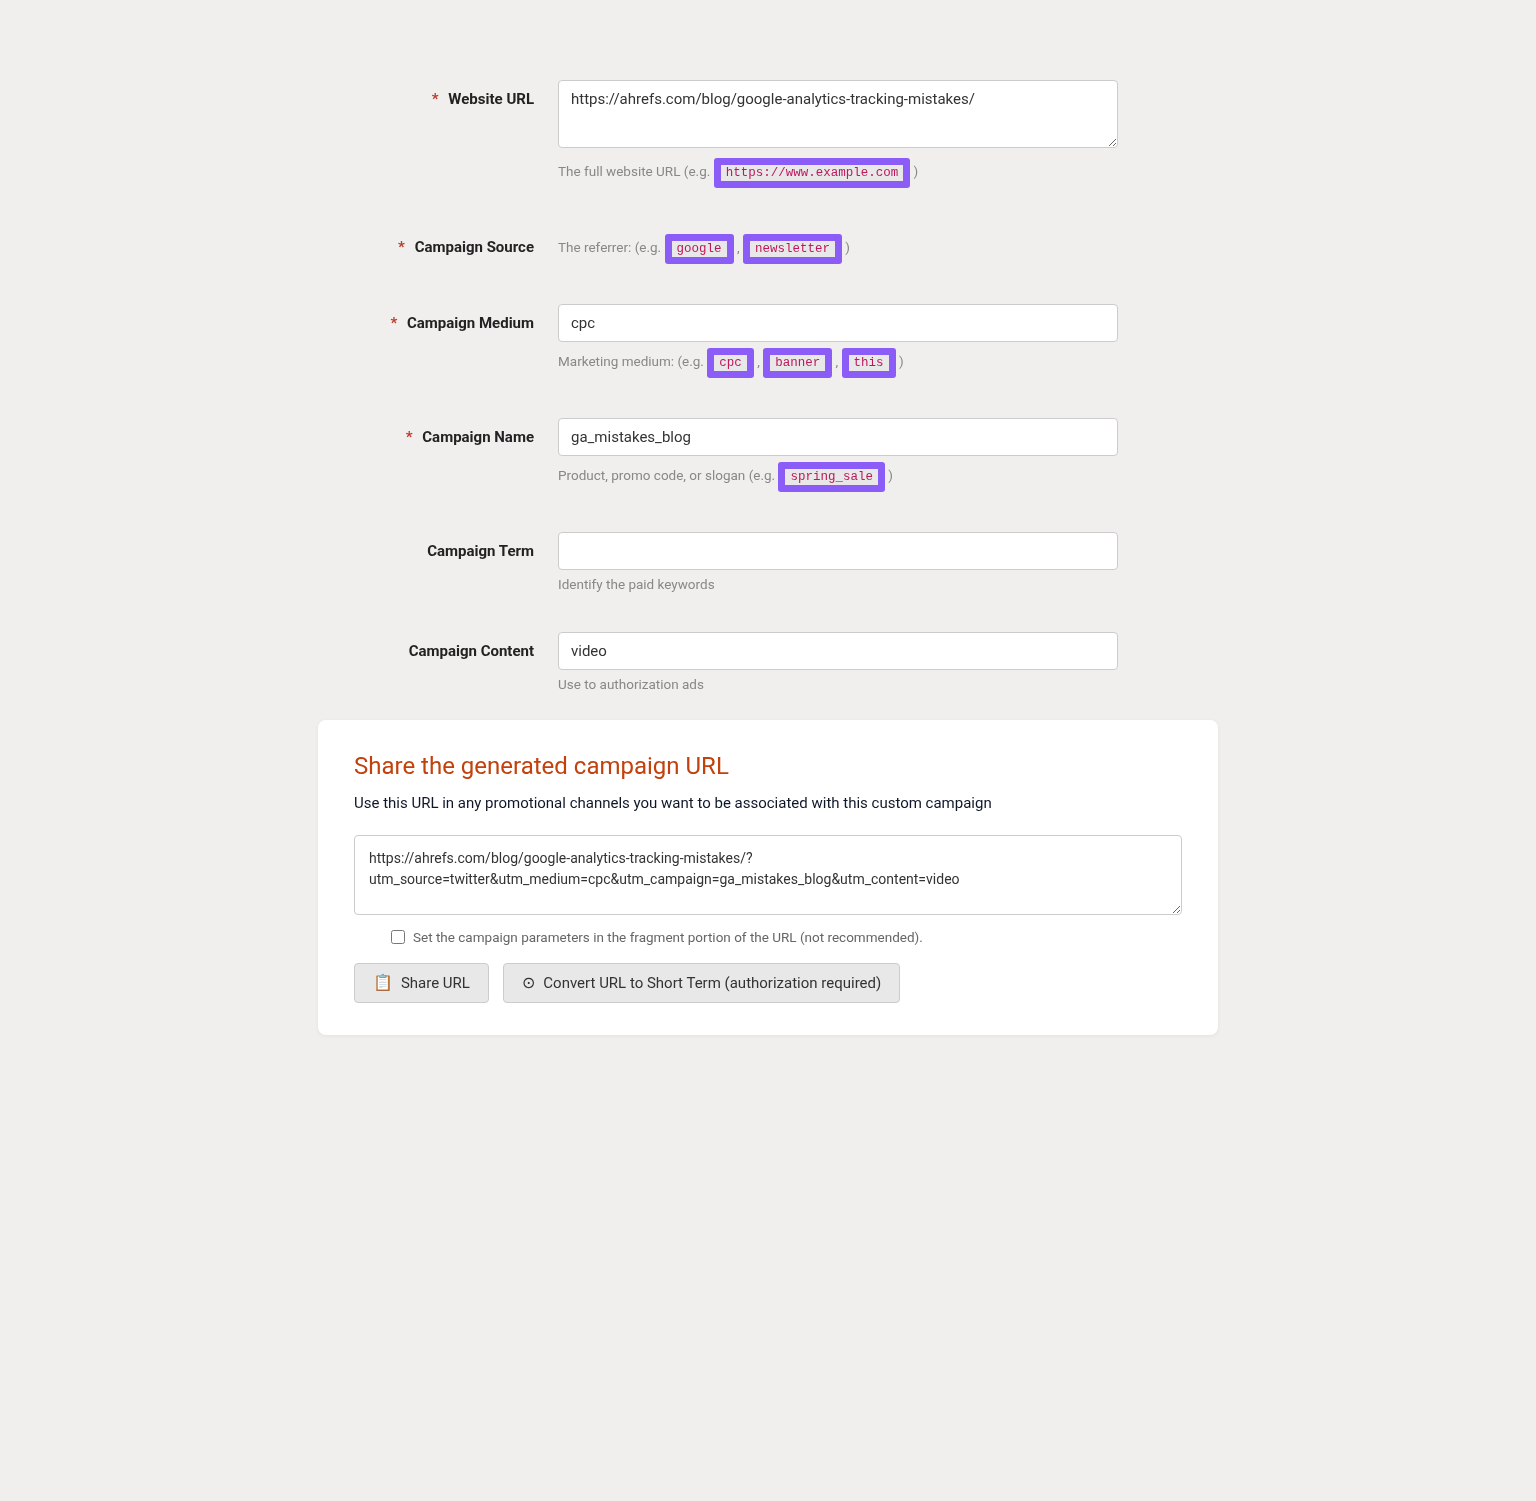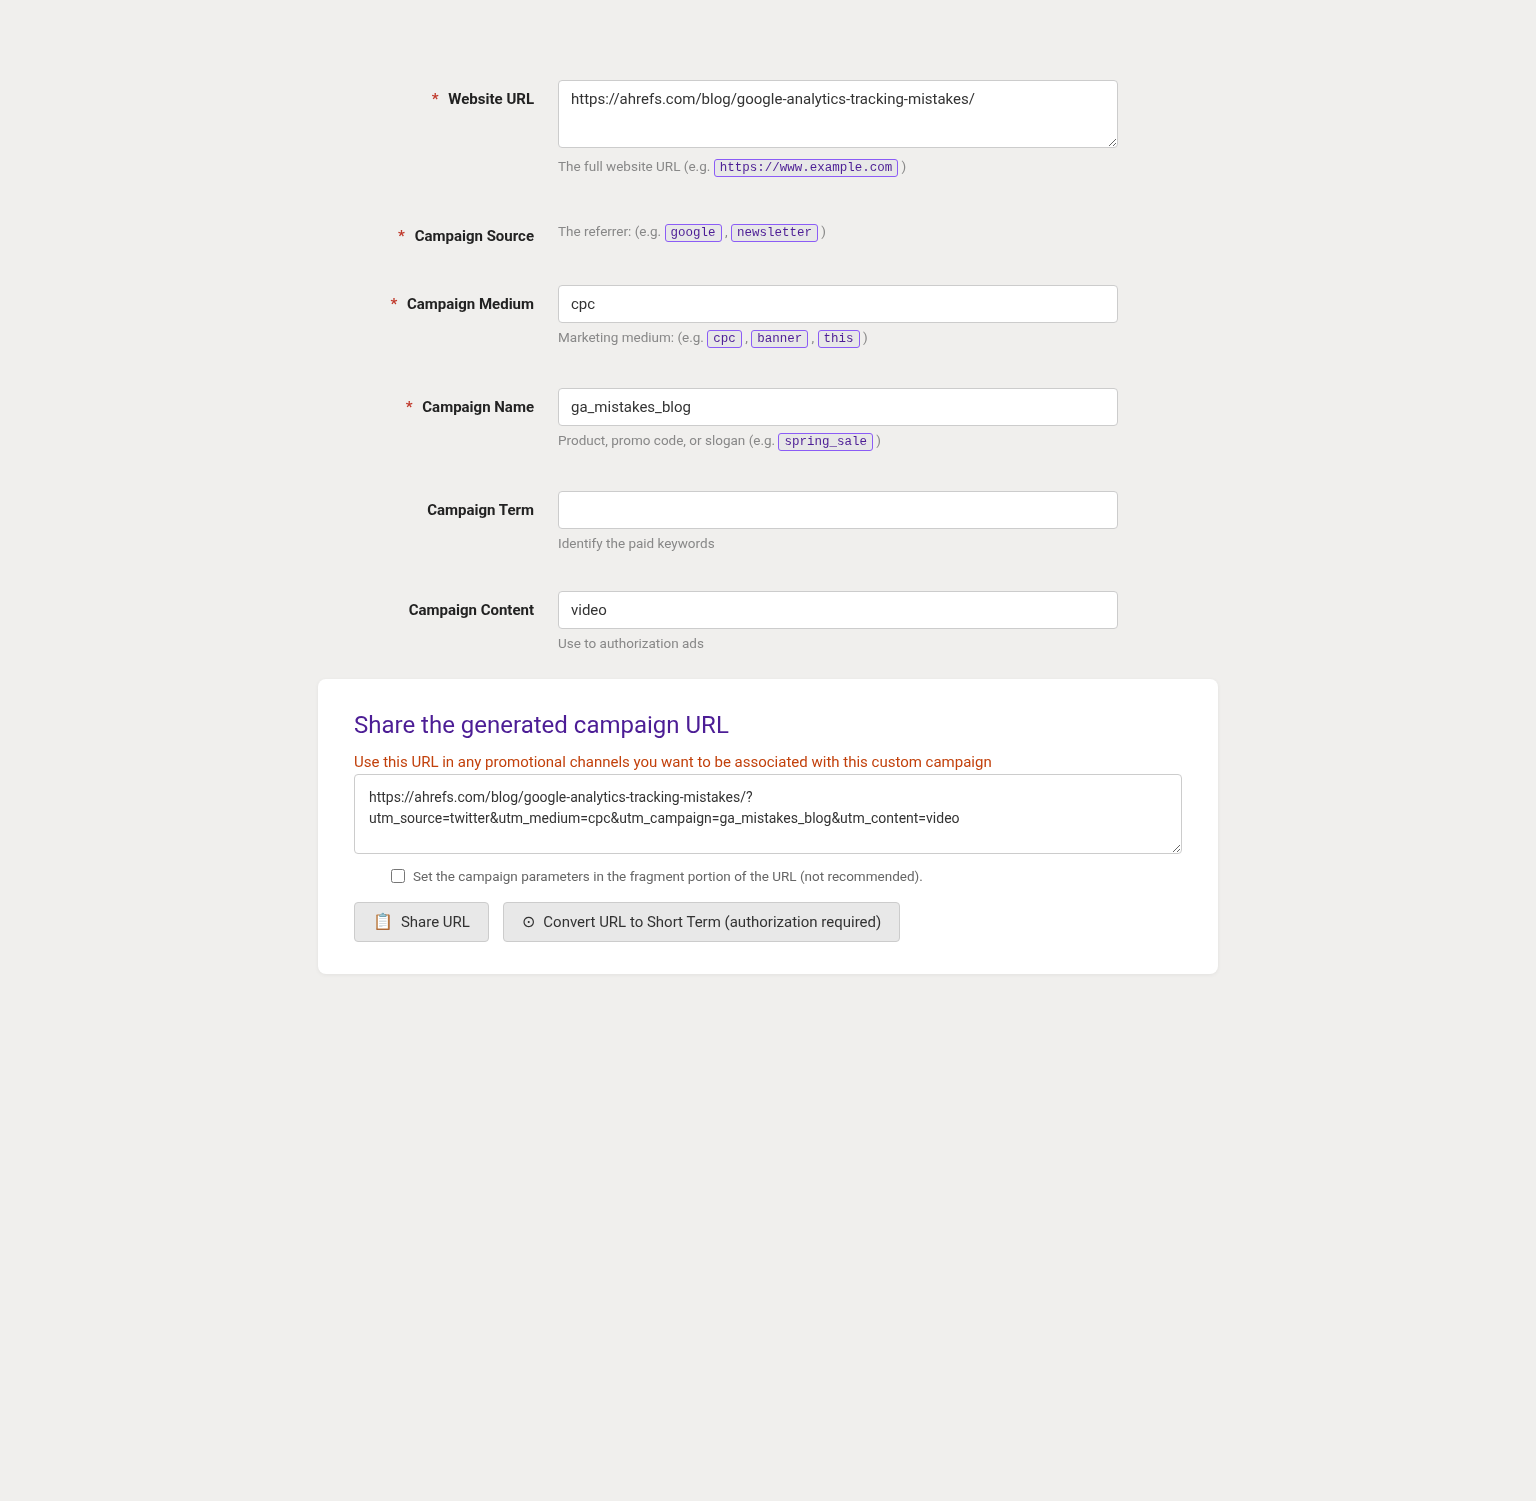--- a/index.html
+++ b/index.html
@@ -69,47 +69,48 @@
     .field-hint {
       margin-top: 6px;
       font-size: 13.5px;
       color: #888;
       max-width: 560px;
     }
 
     .inline-code {
       display: inline-block;
       background: #e8e8e8;
-      border: 1px solid #8b5cf6;
+      border: 7px solid #8b5cf6;
       border-radius: 3px;
       padding: 1px 5px;
       font-family: 'Courier New', monospace;
       font-size: 12.5px;
-      color: #4c1d95;
+      color: #be185d;
     }
 
     .generated-url-box {
       background: #fff;
       border-radius: 8px;
       padding: 32px 36px 32px 36px;
       margin-top: 20px;
       max-width: 960px;
       box-shadow: 0 1px 4px rgba(0,0,0,0.06);
     }
 
     .generated-url-box h2 {
       font-size: 24px;
       font-weight: 400;
-      color: #4c1d95;
+      color: #c2410c;
       margin-bottom: 12px;
     }
 
     .generated-url-box p {
       font-size: 15px;
-      color: #c2410c;
+      color: #0f172a;
+      margin-bottom: 20px;
       line-height: 1.5;
     }
 
     .generated-url-textarea {
       width: 100%;
       border: 1px solid #ccc;
       border-radius: 4px;
       padding: 12px 14px;
       font-size: 14px;
       color: #333;

